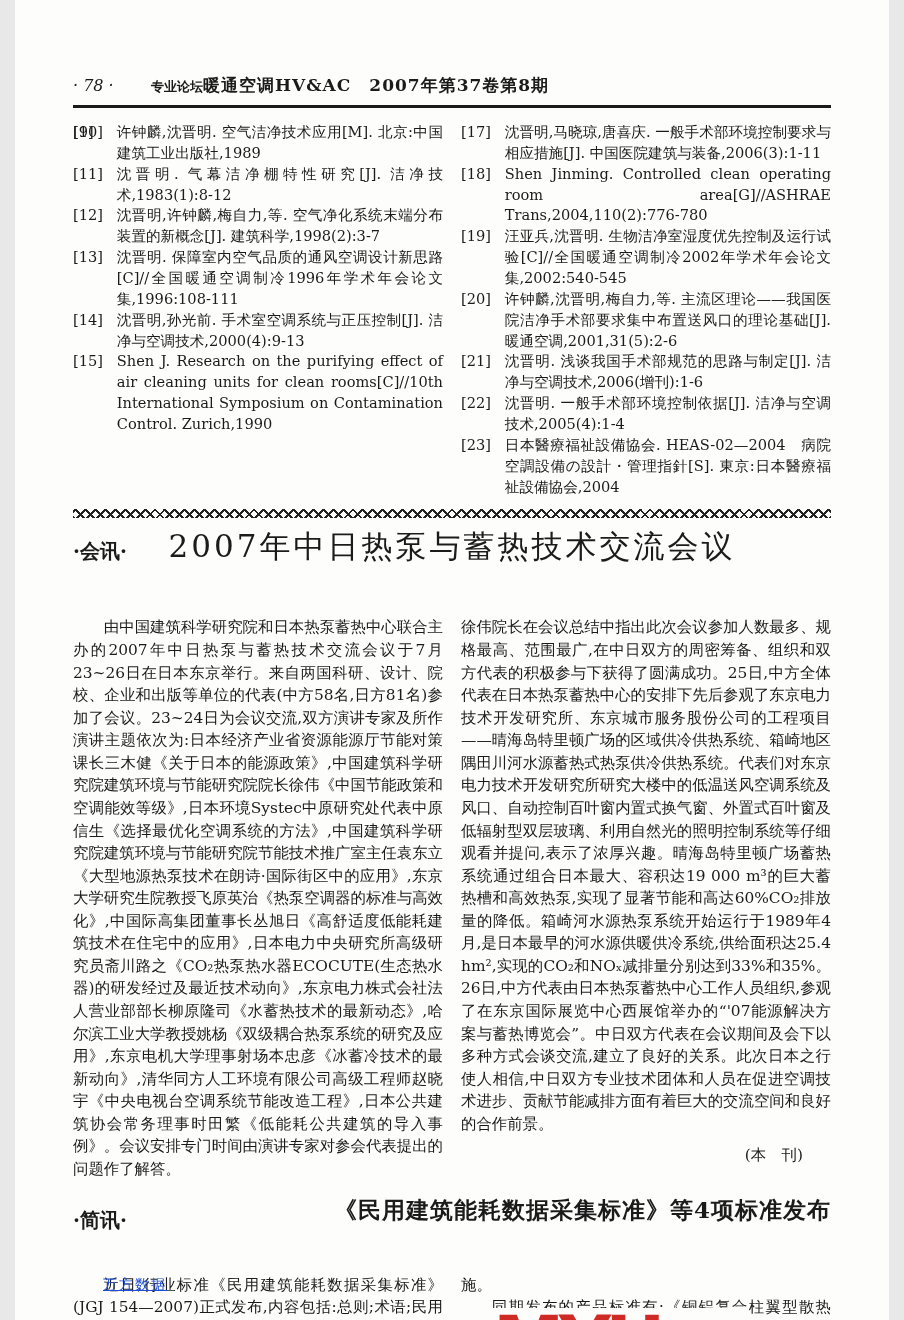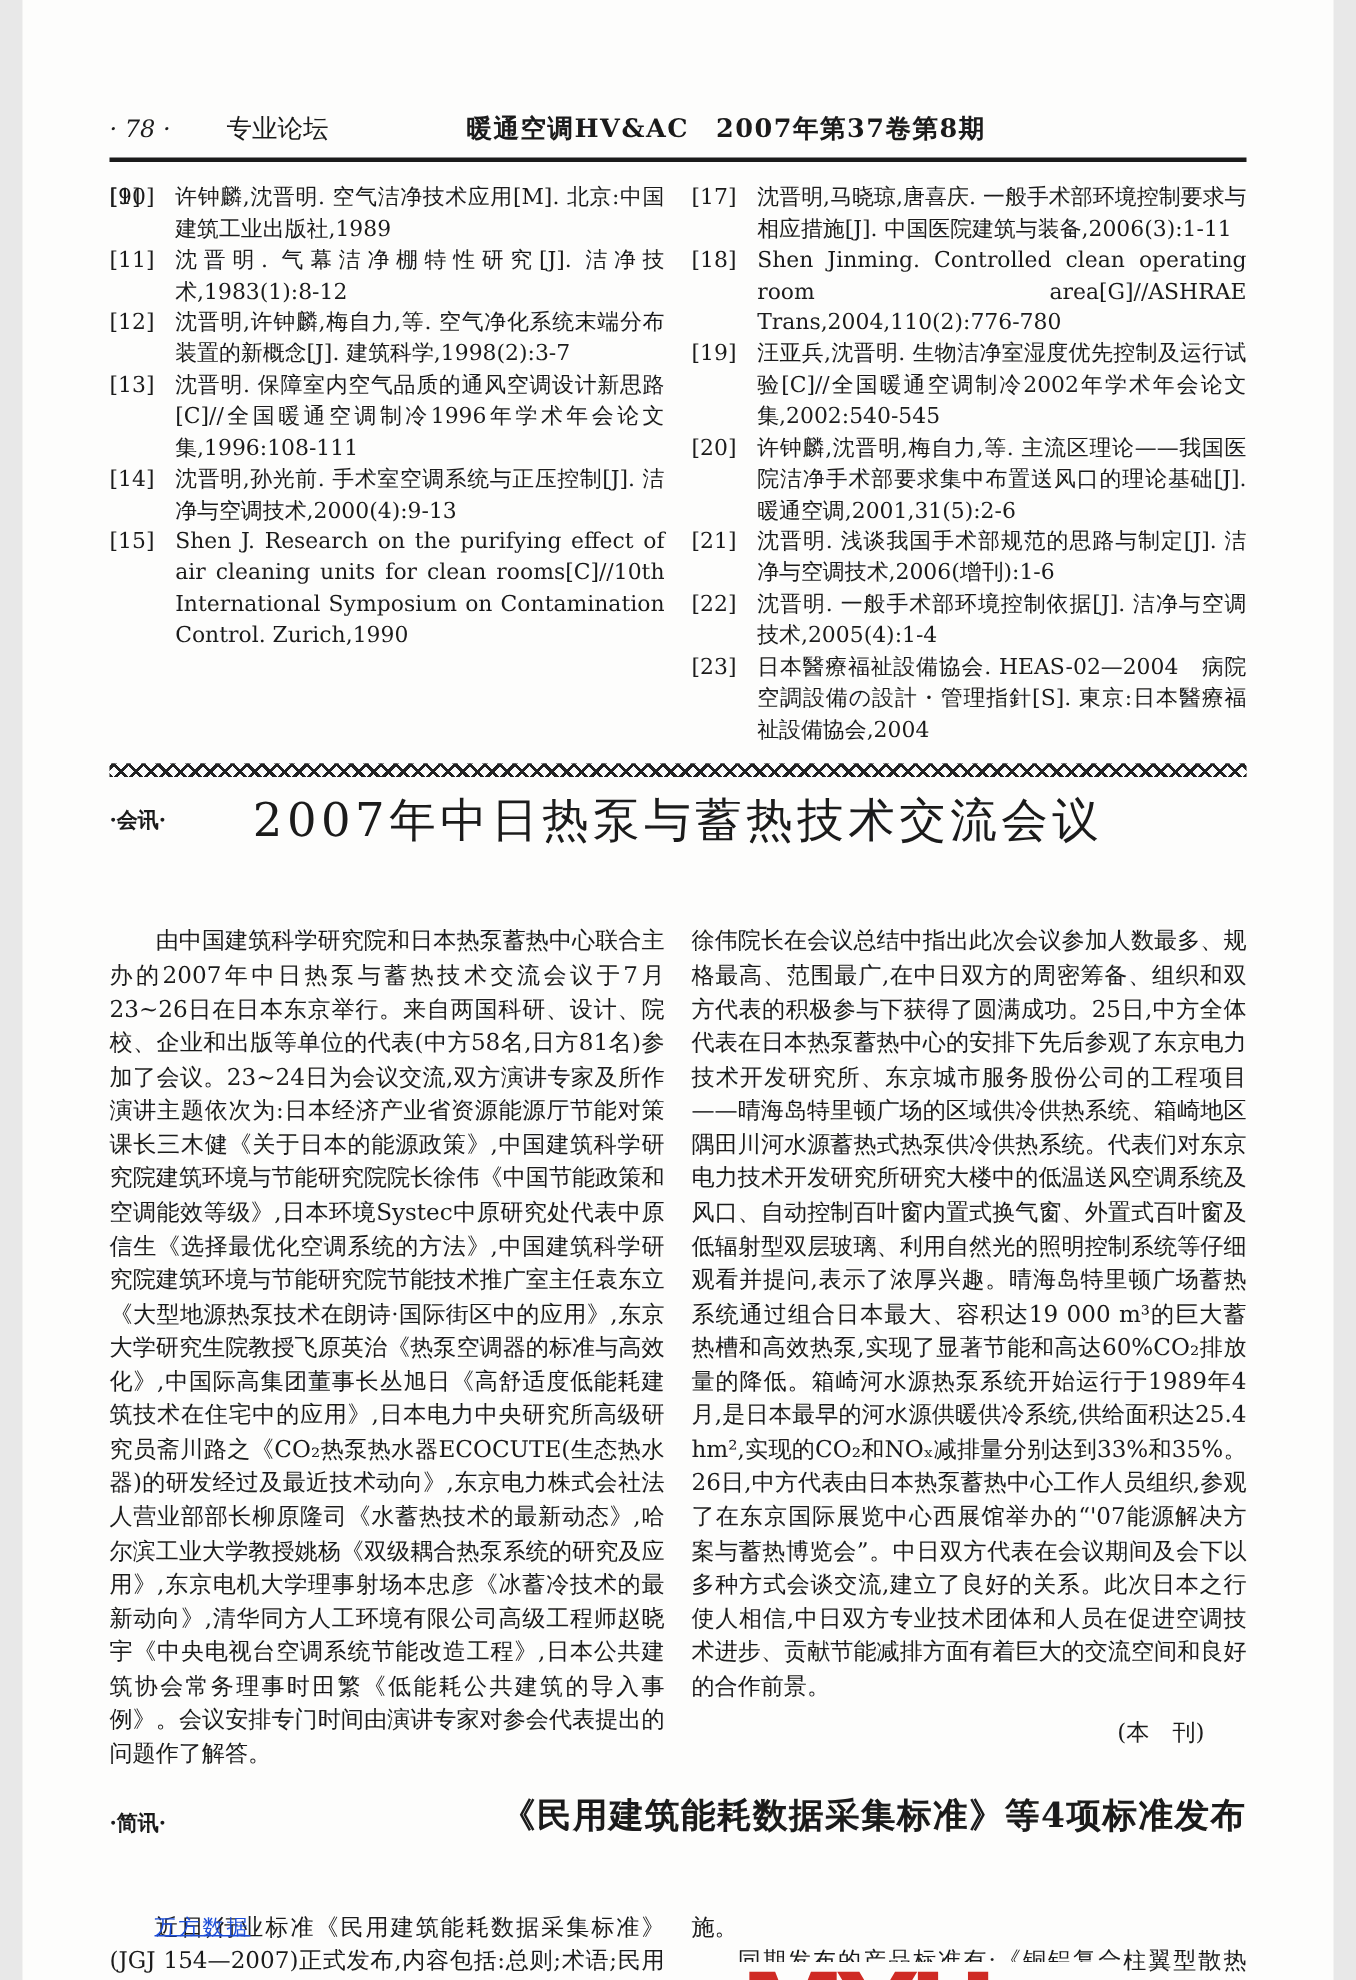--- a/index.html
+++ b/index.html
@@ -6,40 +6,40 @@
   .page{
     width:874px;height:1320px;background:#fdfdfc;position:relative;
     font-family:"DejaVu Serif","Liberation Serif",serif;color:#1b1b1b;
     overflow:hidden;margin:0 auto;
   }
   .content{padding:0 58px;}
   
   .hdr{display:flex;align-items:baseline;margin-top:74px;
        border-bottom:3px solid #1b1b1b;padding-bottom:8px;}
   .hdr .pnum{font-style:italic;font-size:16px;width:78px;}
-  .hdr .colname{font-weight:normal;font-size:17px;
-       font-family:"Liberation Sans",sans-serif;margin-right:92px;}
+  .hdr .colname{font-weight:bold;font-size:13px;
+       font-family:"Liberation Sans",sans-serif;}
   .hdr .journal{font-weight:bold;font-size:17px;letter-spacing:1px;}
   
   .two-col{display:flex;gap:18px;margin-top:48px;}
   .col{width:383px;}
   
   .refs{margin-top:14px;}
   .ref{position:relative;padding-left:3.0em;font-size:14.6px;
        line-height:1.43;text-align:justify;}
   .ref .num{position:absolute;left:0;top:0;}
   
   .divider{margin-top:12px;height:9px;
     background:
       repeating-linear-gradient(45deg,#222 0 2px,transparent 2px 7px),
       repeating-linear-gradient(-45deg,#222 0 2px,transparent 2px 7px);
   }
   
   .sec-head{position:relative;margin-top:6px;}
-  .sec-label{position:absolute;left:0;top:12px;font-size:14px;font-weight:bold;}
+  .sec-label{position:absolute;left:0;top:12px;font-size:20px;font-weight:bold;}
   .big-title{text-align:center;font-size:31px;font-weight:normal;
        letter-spacing:3px;margin:8px 0 12px;}
   .mid-title{text-align:right;font-size:23px;font-weight:bold;
        letter-spacing:1px;margin:4px 0 14px;}
   
   .body-p{font-size:15.4px;line-height:1.465;text-align:justify;margin:0;}
   .indent{text-indent:2em;}
   .byline{text-align:right;padding-right:28px;margin-top:10px;font-size:15.4px;}
   .brief{margin-top:14px;}
   .brief-right{position:relative;}

